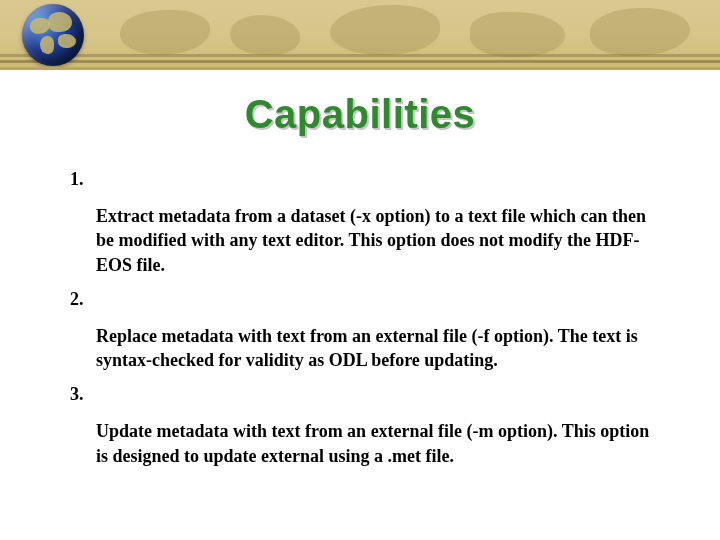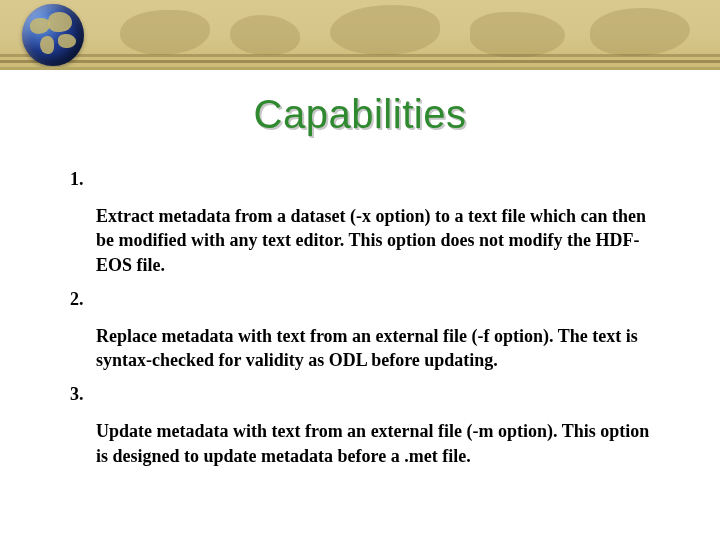--- a/index.html
+++ b/index.html
@@ -65,21 +65,21 @@
   }
   .land1 { left: 8px; top: 14px; width: 20px; height: 16px; border-radius: 50% 40% 60% 45%; }
   .land2 { left: 26px; top: 8px; width: 24px; height: 20px; border-radius: 45% 55% 50% 40%; }
   .land3 { left: 18px; top: 32px; width: 14px; height: 18px; border-radius: 50% 45% 40% 55%; }
   .land4 { left: 36px; top: 30px; width: 18px; height: 14px; border-radius: 40% 55% 50% 45%; }
   .title {
     text-align: center;
     margin-top: 22px;
     font-family: Arial, Helvetica, sans-serif;
     font-size: 40px;
-    font-weight: normal;
+    font-weight: bold;
     color: #2f8a2f;
     text-shadow: 2px 2px 0 #c7c7c7, 1px 1px 0 #9e9e9e;
     letter-spacing: 0.5px;
   }
   .content {
     margin: 30px 70px 0 70px;
   }
   .item {
     display: flex;
     margin-bottom: 10px;
@@ -123,15 +123,15 @@
   <div class="item">
     <div class="num">1.</div>
     <div class="txt">Extract metadata from a dataset (-x option) to a text file which can then be modified with any text editor.  This option does not modify the HDF-EOS file.</div>
   </div>
   <div class="item">
     <div class="num">2.</div>
     <div class="txt">Replace metadata with text from an external file (-f option).  The text is syntax-checked for validity as ODL before updating.</div>
   </div>
   <div class="item">
     <div class="num">3.</div>
-    <div class="txt">Update metadata with text from an external file (-m option). This option is designed to update metadata before a .met file.</div>
+    <div class="txt">Update metadata with text from an external file (-m option). This option is designed to update external using a .met file.</div>
   </div>
 </div>
 
 </body></html>

